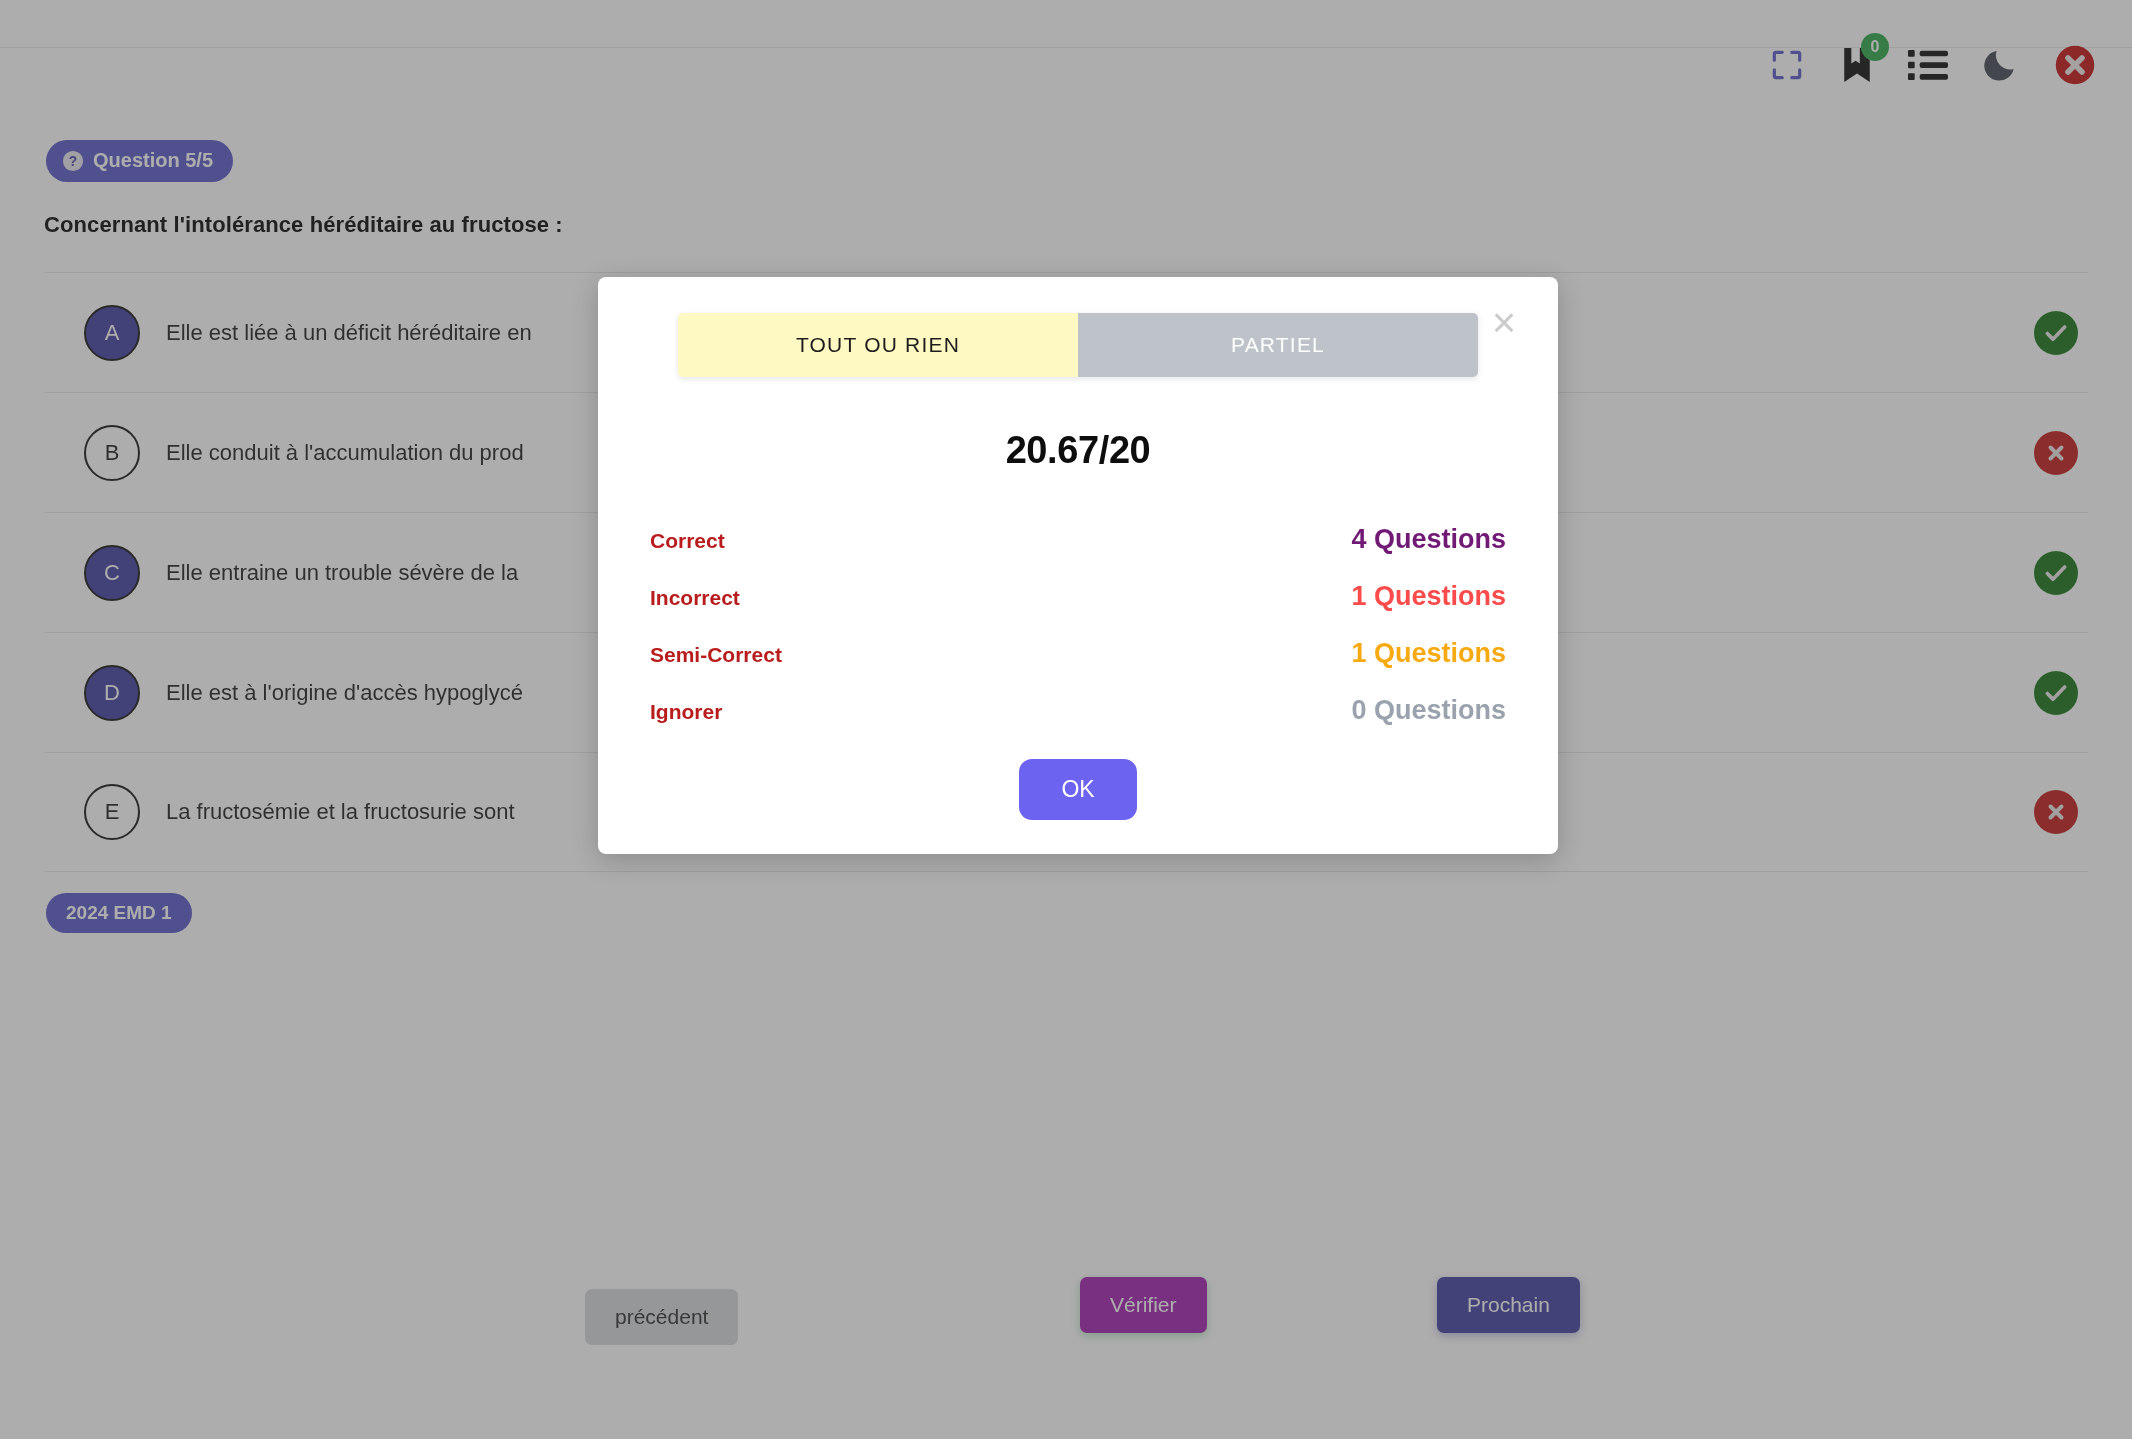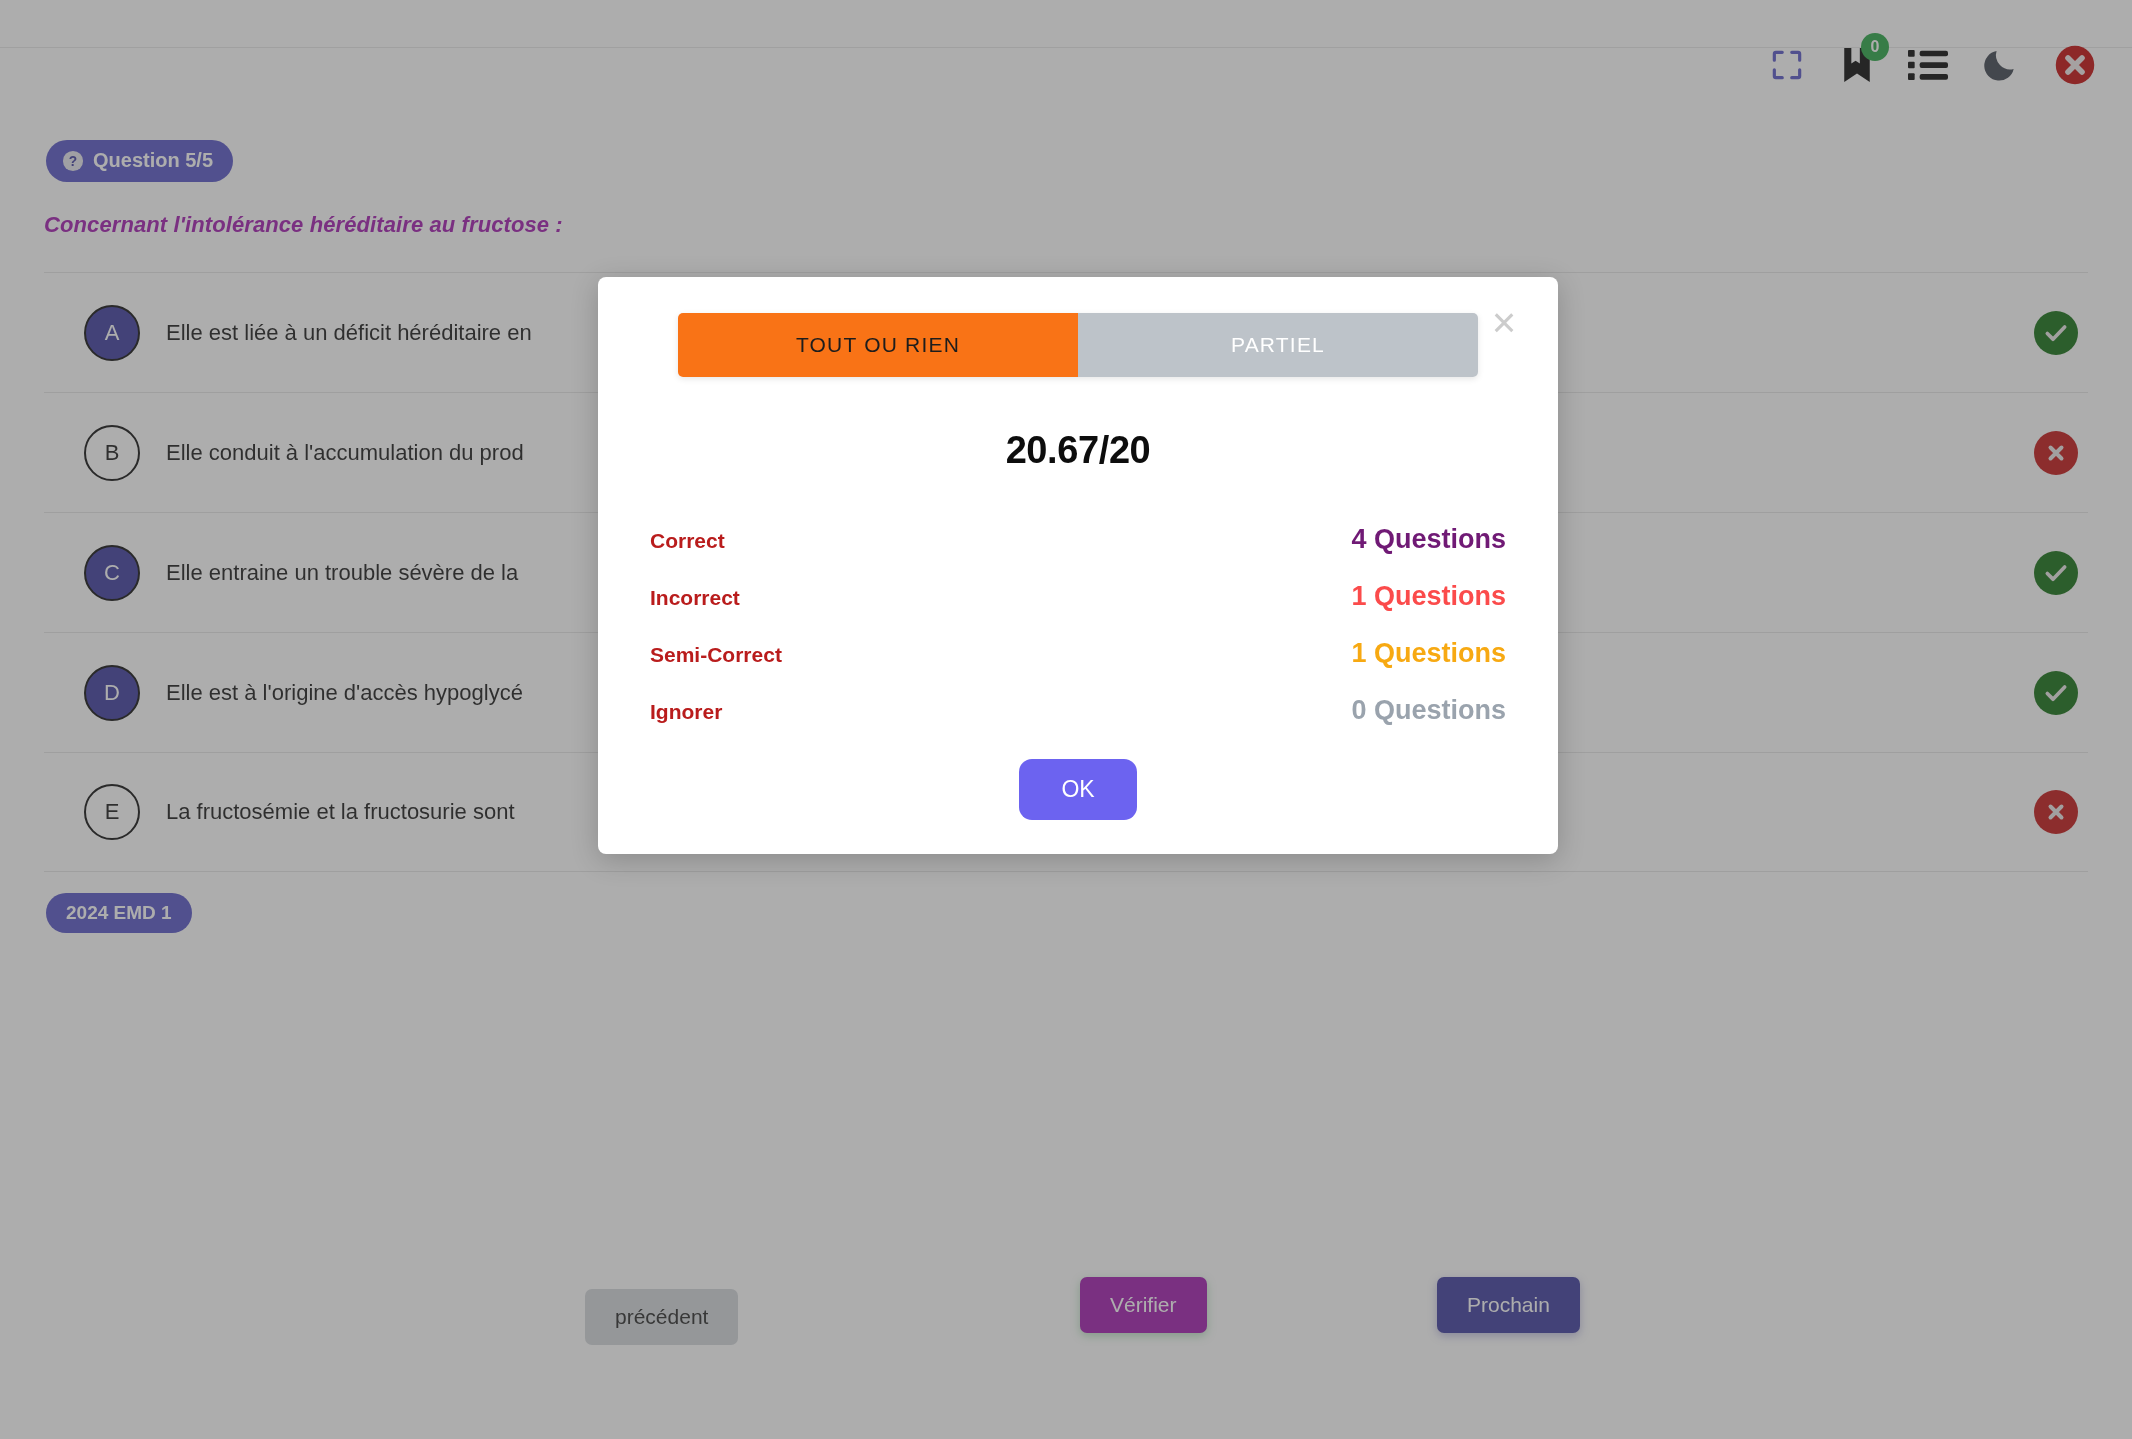--- a/index.html
+++ b/index.html
@@ -80,23 +80,22 @@
   }
 
   .qbadge svg { display: block; }
 
   .question-text {
     position: absolute;
     top: 212px;
     left: 44px;
     font-size: 22px;
     font-weight: 700;
-    color: #a21caf;
+    color: #000000;
     letter-spacing: 0.1px;
-    font-style: italic;
   }
 
   .options {
     position: absolute;
     top: 272px;
     left: 44px;
     right: 44px;
   }
 
   .option-row {
@@ -245,21 +244,21 @@
     flex: 1;
     text-align: center;
     padding: 20px 0;
     font-size: 21px;
     letter-spacing: 1.2px;
     cursor: pointer;
     user-select: none;
     border: none;
     font-family: inherit;
   }
-  .seg.inactive { background: #f97316; color: #1d1d1d; }
+  .seg.inactive { background: #fef9c3; color: #1d1d1d; }
   .seg.active   { background: #bdc3c9; color: #ffffff; }
 
   .score {
     text-align: center;
     font-size: 38px;
     font-weight: 700;
     color: #0d0d0d;
     margin-top: 52px;
     letter-spacing: -0.4px;
   }

